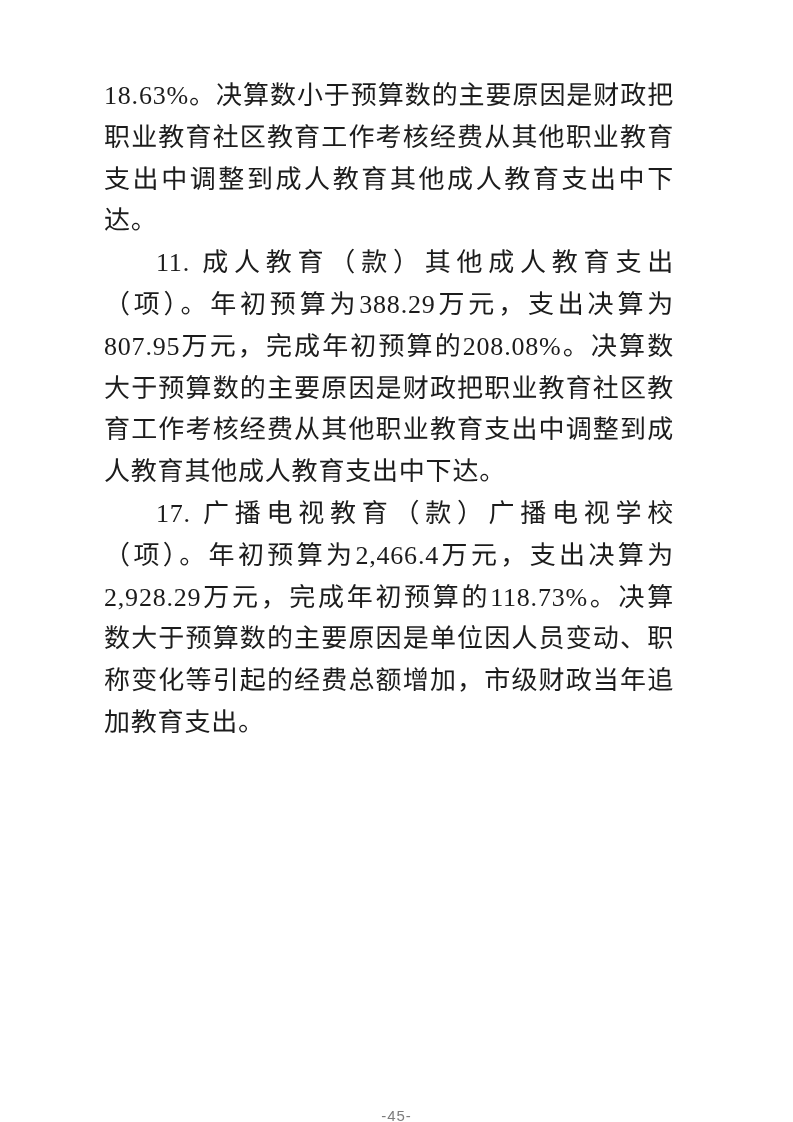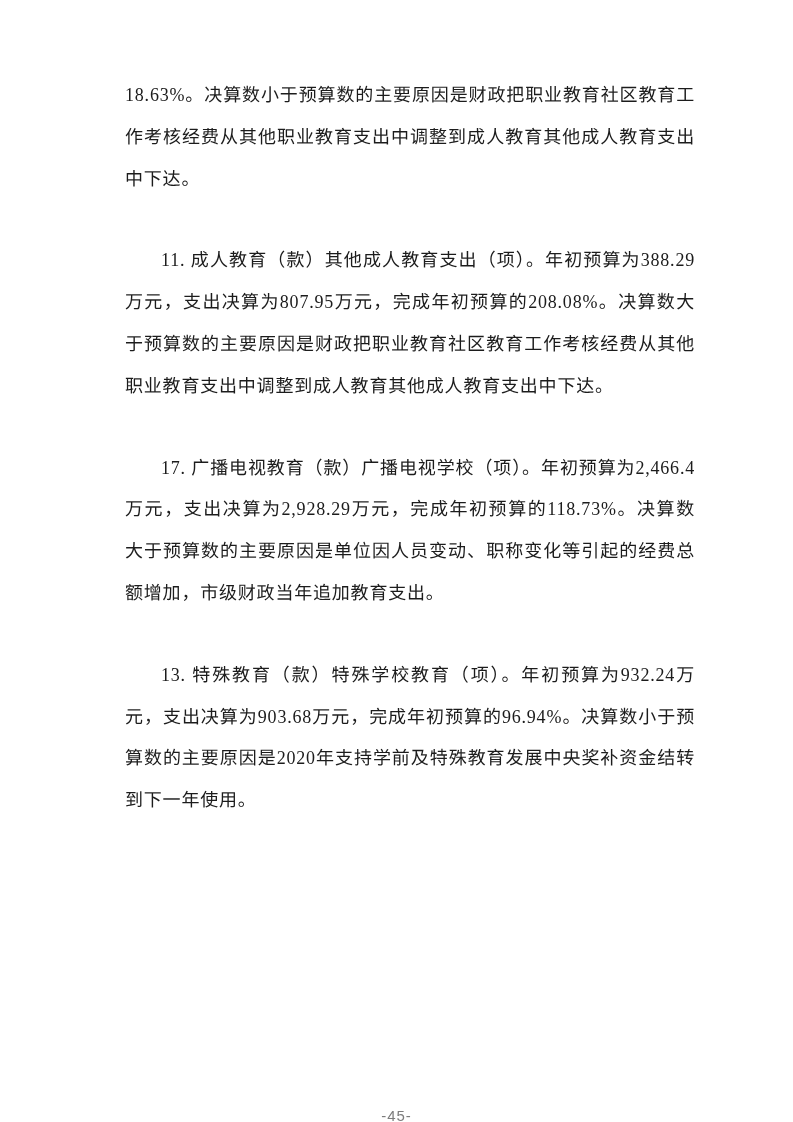--- a/index.html
+++ b/index.html
@@ -15,37 +15,36 @@
     font-family: "Liberation Serif", "DejaVu Serif", serif;
     color: #1c1c1c;
   }
   .doc-page {
     position: absolute;
     inset: 0;
     background: #ffffff;
   }
   .doc-body {
     position: absolute;
-    left: 125px;
+    left: 104px;
     top: 75px;
     width: 570px;
-    font-size: 18px;
+    font-size: 26px;
     line-height: 41.8px;
     letter-spacing: 0.8px;
     text-align: justify;
     text-justify: inter-ideograph;
     font-weight: 400;
   }
   .doc-body p {
     margin: 0;
     padding: 0;
   }
   .doc-body p.indent {
     text-indent: 2em;
-    margin-top: 40px;
   }
   .page-footer {
     position: absolute;
     left: 0;
     right: 0;
     top: 1107px;
     text-align: center;
   }
   .page-number {
     display: inline-block;
@@ -57,20 +56,19 @@
 </style>
 </head>
 <body>
 
 <div class="doc-page">
 
   <div class="doc-body">
     <p>18.63%。决算数小于预算数的主要原因是财政把职业教育社区教育工作考核经费从其他职业教育支出中调整到成人教育其他成人教育支出中下达。</p>
     <p class="indent">11. 成人教育（款）其他成人教育支出（项）。年初预算为388.29万元，支出决算为807.95万元，完成年初预算的208.08%。决算数大于预算数的主要原因是财政把职业教育社区教育工作考核经费从其他职业教育支出中调整到成人教育其他成人教育支出中下达。</p>
     <p class="indent">17. 广播电视教育（款）广播电视学校（项）。年初预算为2,466.4万元，支出决算为2,928.29万元，完成年初预算的118.73%。决算数大于预算数的主要原因是单位因人员变动、职称变化等引起的经费总额增加，市级财政当年追加教育支出。</p>
-    <p class="indent">13. 特殊教育（款）特殊学校教育（项）。年初预算为932.24万元，支出决算为903.68万元，完成年初预算的96.94%。决算数小于预算数的主要原因是2020年支持学前及特殊教育发展中央奖补资金结转到下一年使用。</p>
   </div>
 
   <div class="page-footer">
     <span class="page-number">-45-</span>
   </div>
 
 </div>
 
 </body></html>

